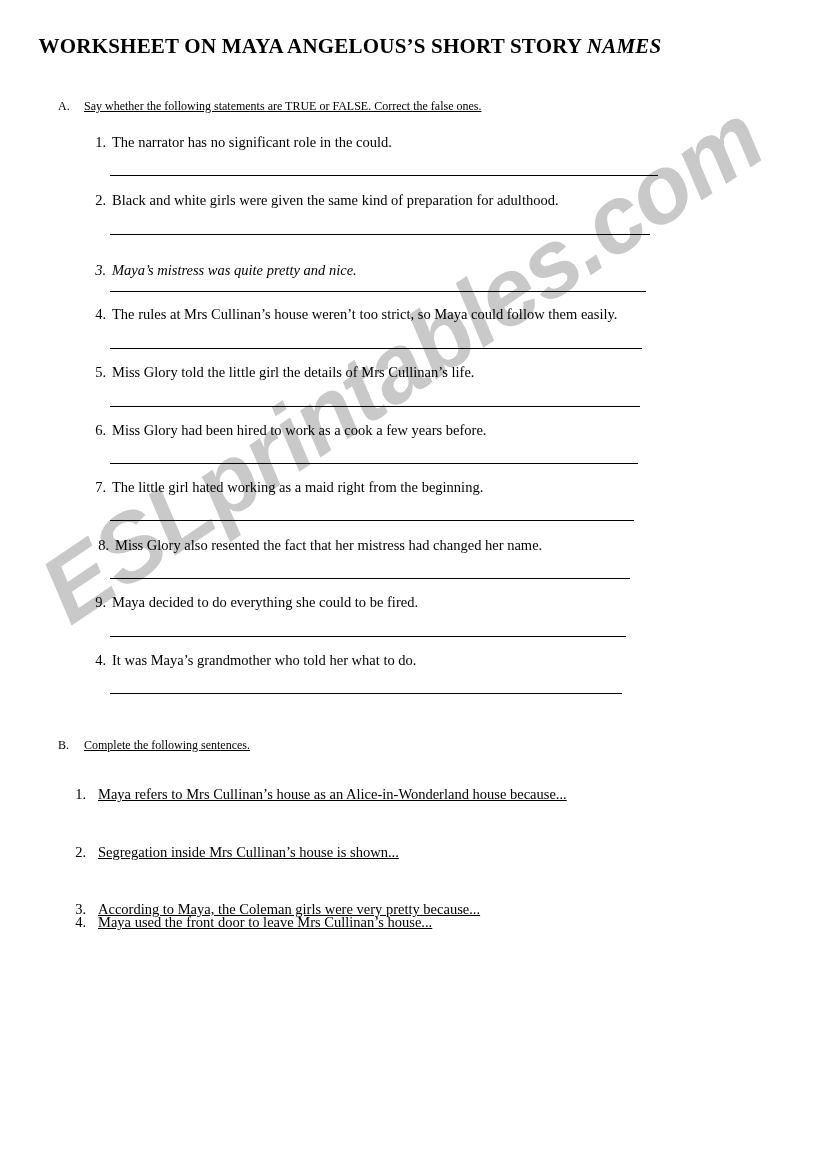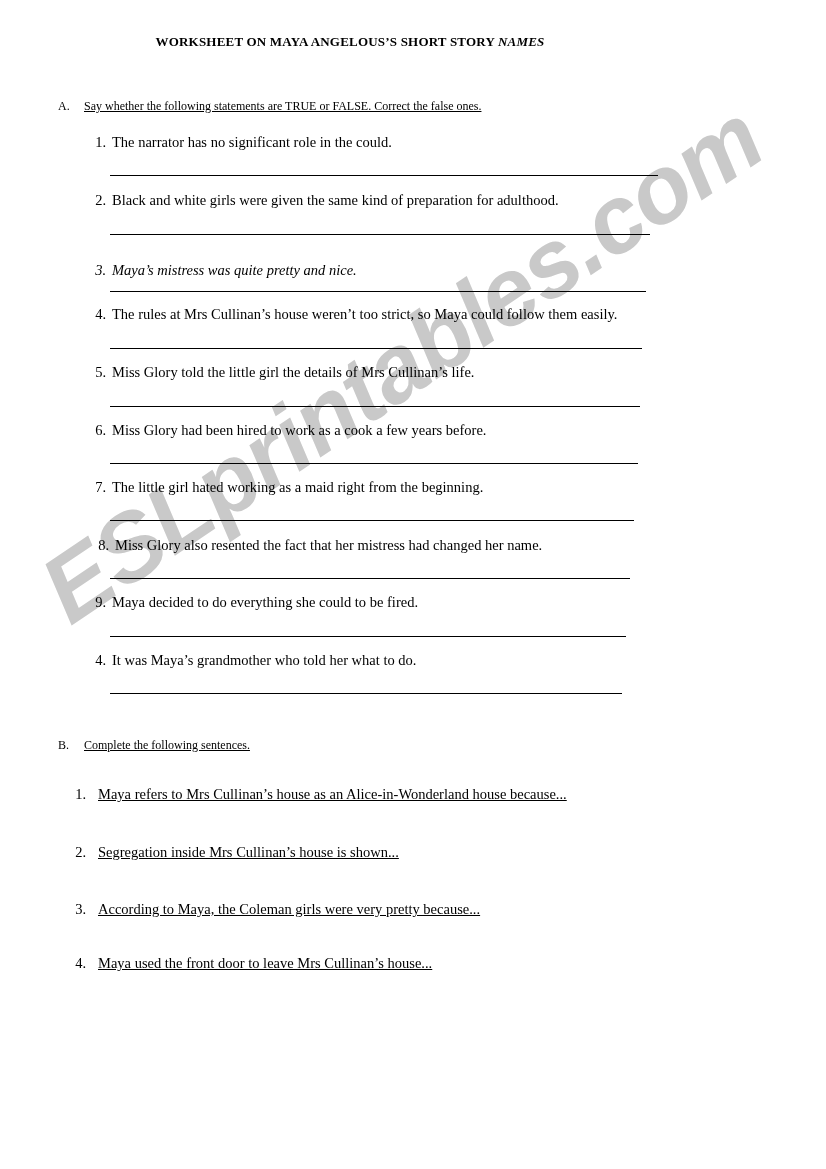--- a/index.html
+++ b/index.html
@@ -51,21 +51,21 @@
     position: relative;
     z-index: 10;
   }
 
   .doc-title {
     position: absolute;
     left: 0;
     top: 34px;
     width: 700px;
     text-align: center;
-    font-size: 13px;
+    font-size: 21px;
     font-weight: bold;
     letter-spacing: 0.2px;
   }
   .doc-title .title-italic {
     font-style: italic;
   }
 
   .section-head {
     position: absolute;
     font-size: 12px;
@@ -160,16 +160,16 @@
     <div class="answer-line" style="left:110px; top:693px; width:512px;"></div>
 
     <div class="section-head" id="section-b-head"><span class="sec-letter">B.</span><span class="sec-label">Complete the following sentences.</span></div>
 
     <div class="b-item" style="left:64px; top:786px;"><span class="q-num">1.</span><span>Maya refers to Mrs Cullinan’s house as an Alice-in-Wonderland house because...</span></div>
 
     <div class="b-item" style="left:64px; top:844px;"><span class="q-num">2.</span><span>Segregation inside Mrs Cullinan’s house is shown...</span></div>
 
     <div class="b-item" style="left:64px; top:901px;"><span class="q-num">3.</span><span>According to Maya, the Coleman girls were very pretty because...</span></div>
 
-    <div class="b-item" style="left:64px; top:955px;"><span class="q-num">4.</span><span>Maya used the front door to leave Mrs Cullinan’s house...</span></div>
+    <div class="b-item" style="left:64px; top:914px;"><span class="q-num">4.</span><span>Maya used the front door to leave Mrs Cullinan’s house...</span></div>
 
   </div>
 </div>
 
 </body></html>

